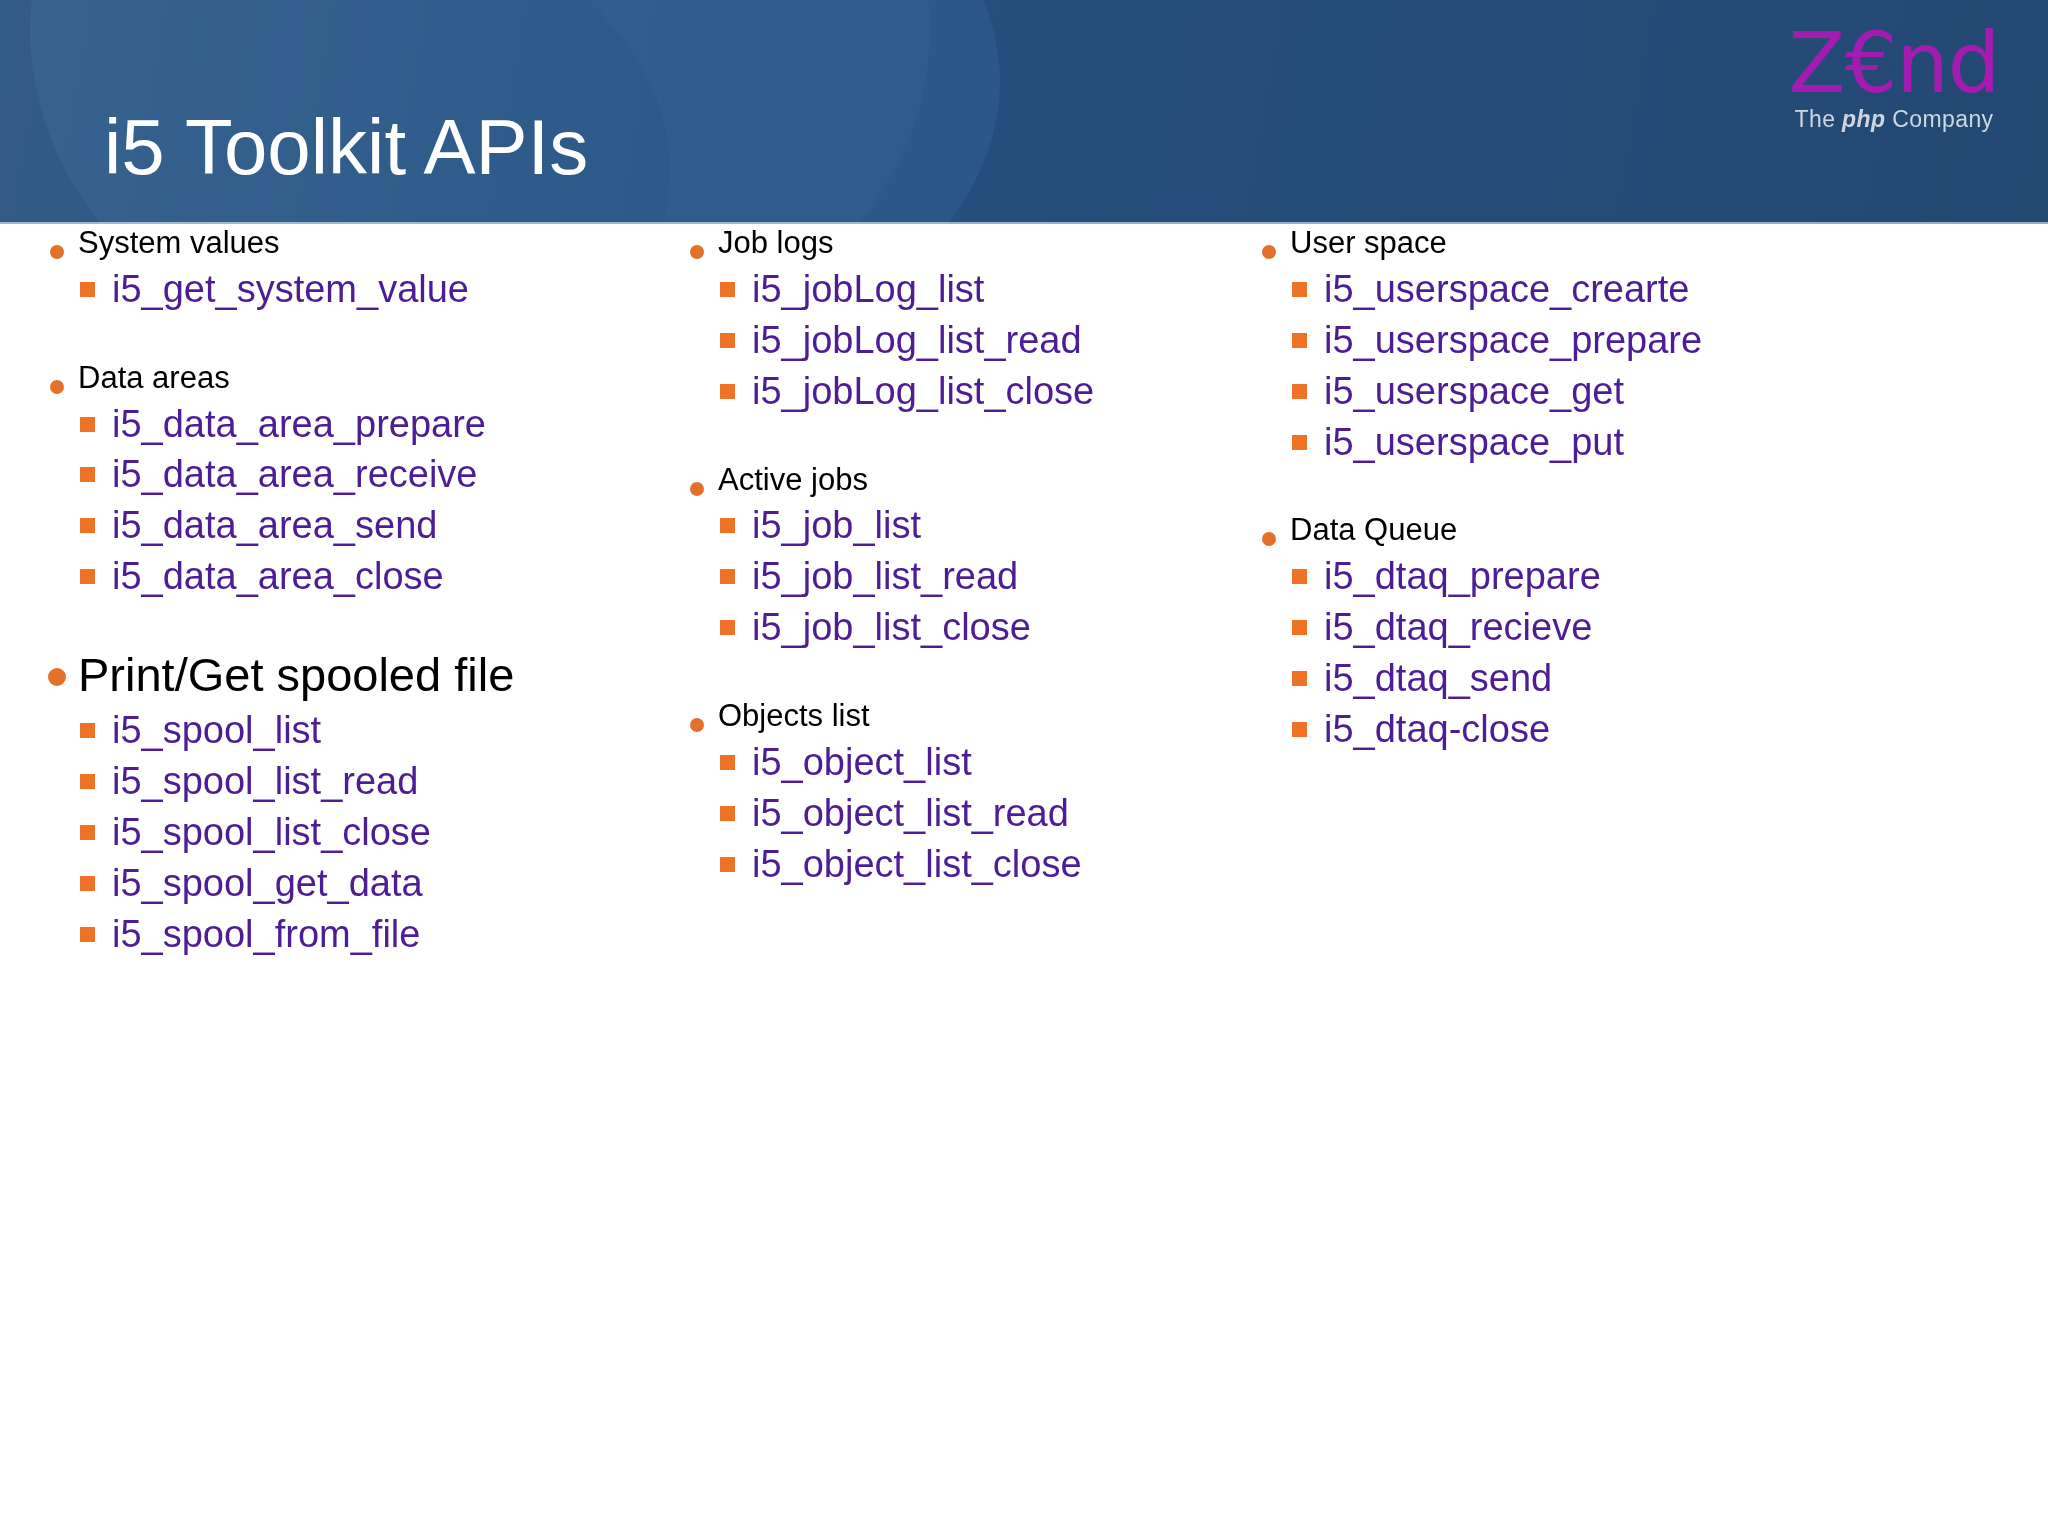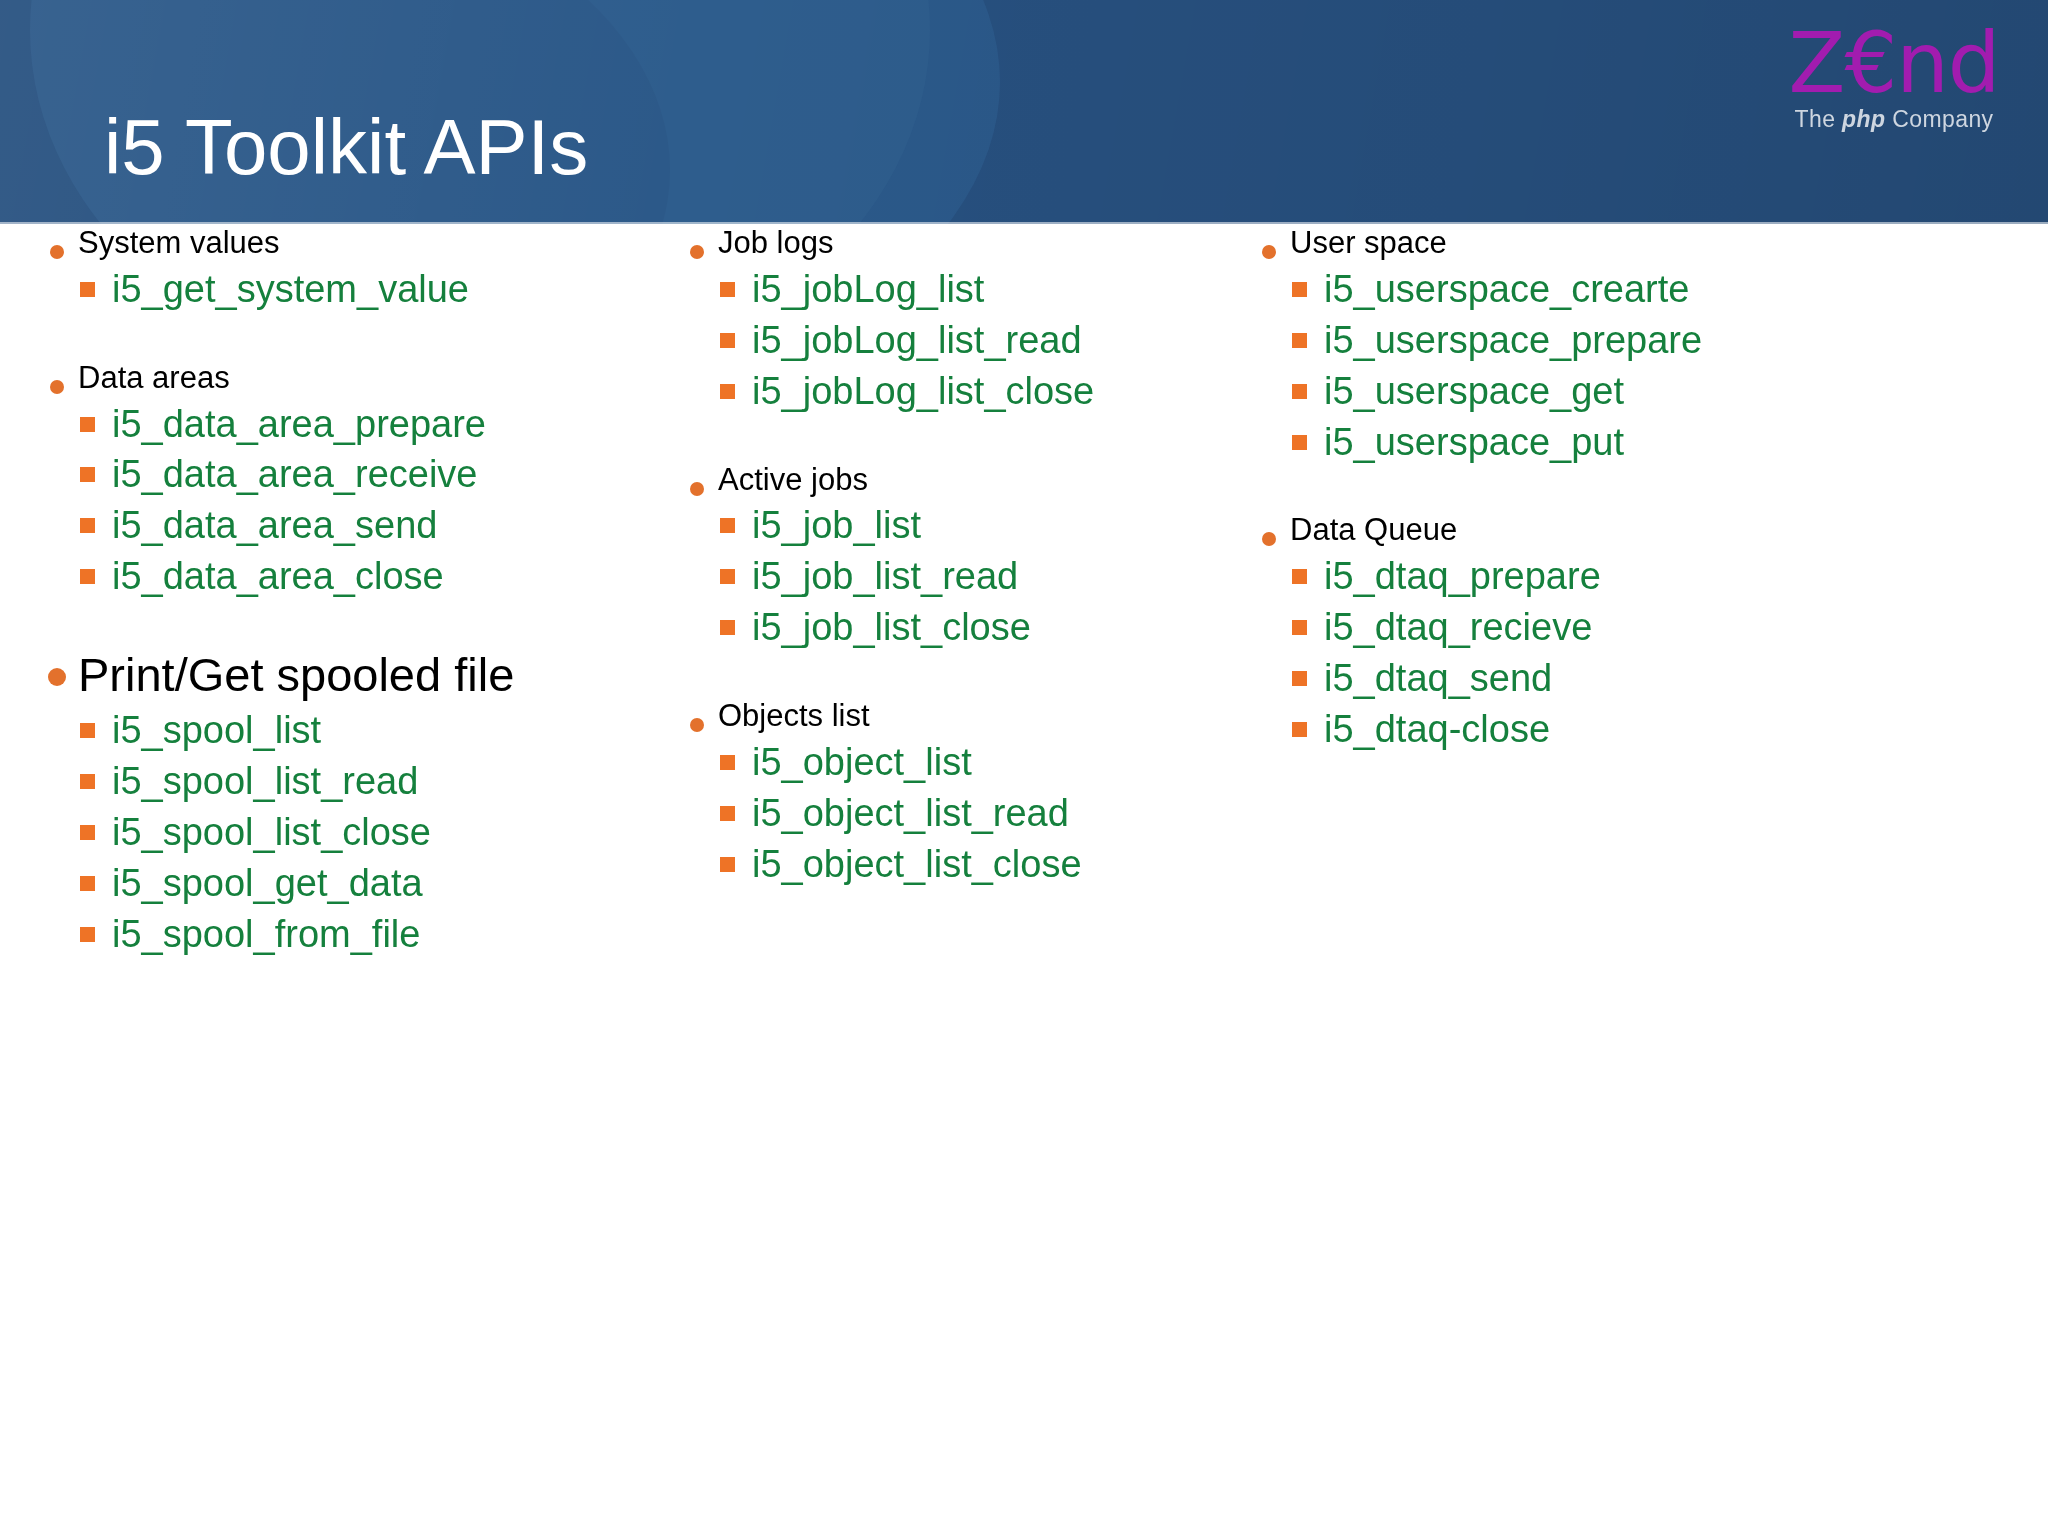--- a/index.html
+++ b/index.html
@@ -171,21 +171,21 @@
   ul.l2-list {
     list-style: none;
     margin: 2px 0 0 0;
     padding: 0;
   }
   .l2 {
     position: relative;
     padding-left: 72px;
     font-size: 38px;
     line-height: 1.34;
-    color: #15803d;
+    color: #4c1d95;
     white-space: nowrap;
   }
   .l2 .bullet-square {
     position: absolute;
     left: 40px;
     top: 18px;
     width: 15px;
     height: 15px;
     background: #ee7326;
   }

